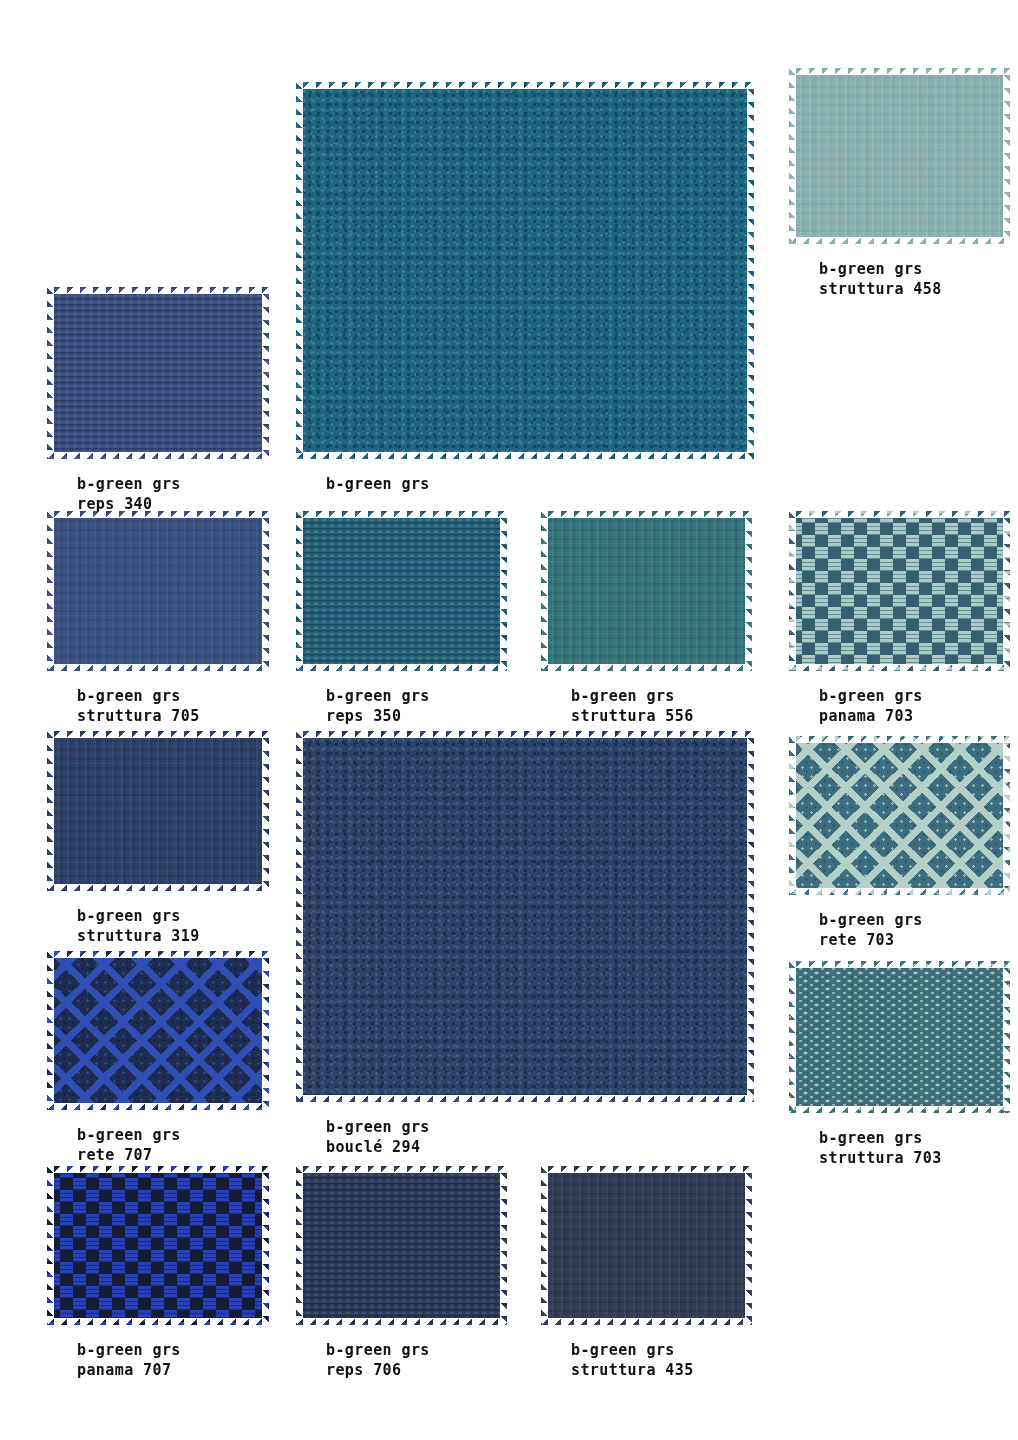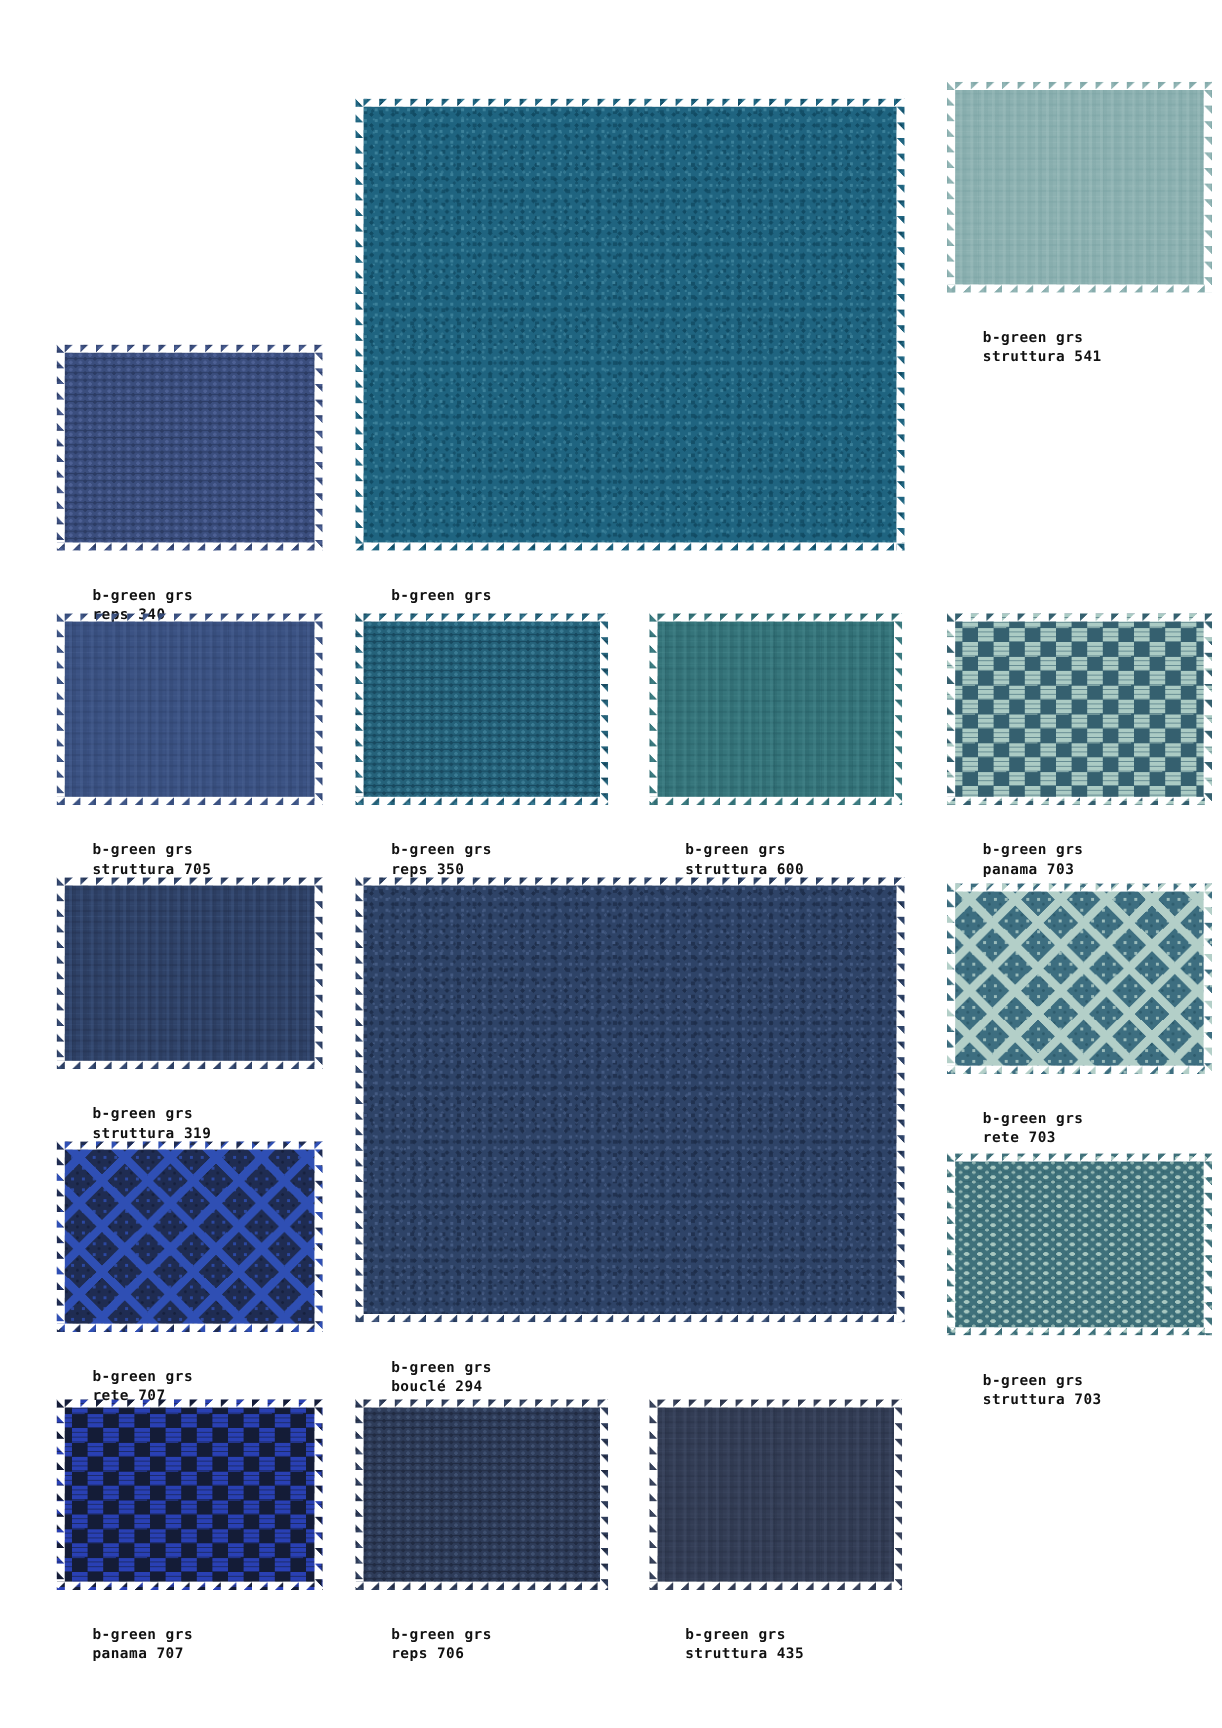--- a/index.html
+++ b/index.html
@@ -45,23 +45,23 @@
       calc(100% - 14px) calc(100% - 14px),
       13px 7px, 13px 7px, 7px 13px, 7px 13px;
     mask-position:
       7px 7px,
       7px 0, 7px 100%, 0 7px, 100% 7px;
     mask-repeat:
       no-repeat, repeat-x, repeat-x, repeat-y, repeat-y;
   }
 
   .label {
-    margin-top:30px;
+    margin-top:16px;
     padding-left:30px;
-    font-size:12px;
+    font-size:15px;
     line-height:1.33;
     letter-spacing:0.4px;
     color:#111111;
     font-weight:700;
     white-space:pre;
   }
   .label .l2 { display:block; }
 </style>
 </head>
 <body>
@@ -70,33 +70,33 @@
     <div class="swatch-card" style="left: 47px; top: 287px; width: 222px;">
       <div class="fabric" style="height: 172px; background-image: radial-gradient(3.1px 2.2px, rgb(77, 96, 148) 0px, rgb(77, 96, 148) 55%, transparent 58%), radial-gradient(3.1px 2.2px, rgb(44, 60, 100) 0px, rgb(44, 60, 100) 55%, transparent 58%), repeating-linear-gradient(0deg, rgb(44, 60, 100) 0px, rgb(44, 60, 100) 1px, transparent 1px, transparent 6px), linear-gradient(rgb(59, 78, 126), rgb(59, 78, 126)); background-size: 8px 6px, 8px 6px, 100% 6px, 100% 100%; background-position: 0px 0px, 4px 3px, 0px 0px, 0px 0px;"></div>
       <div class="label"><span>b-green grs</span><span class="l2">reps 340</span></div>
     </div>
     <div class="swatch-card" style="left: 296px; top: 82px; width: 458px;">
       <div class="fabric" style="height: 377px; background-image: radial-gradient(2.6px, rgb(17, 75, 99) 0px, rgb(17, 75, 99) 62%, transparent 66%), radial-gradient(2.2px, rgb(59, 128, 153) 0px, rgb(59, 128, 153) 62%, transparent 66%), radial-gradient(3px, rgba(17, 75, 99, 0.8) 0px, rgba(17, 75, 99, 0.8) 58%, transparent 62%), radial-gradient(1.8px, rgba(59, 128, 153, 0.867) 0px, rgba(59, 128, 153, 0.867) 62%, transparent 66%), radial-gradient(2.4px, rgba(17, 75, 99, 0.667) 0px, rgba(17, 75, 99, 0.667) 58%, transparent 62%), radial-gradient(2px, rgba(59, 128, 153, 0.667) 0px, rgba(59, 128, 153, 0.667) 62%, transparent 66%), linear-gradient(rgb(31, 100, 128), rgb(31, 100, 128)); background-size: 9px 9px, 9px 9px, 13px 11px, 13px 11px, 17px 15px, 17px 15px, 100% 100%; background-position: 0px 0px, 4px 5px, 2px 6px, 9px 1px, 6px 3px, 13px 9px, 0px 0px;"></div>
       <div class="label"><span>b-green grs</span></div>
     </div>
     <div class="swatch-card" style="left: 789px; top: 68px; width: 221px;">
       <div class="fabric" style="height: 176px; background-image: repeating-linear-gradient(90deg, rgba(163, 194, 193, 0) 0px, rgba(163, 194, 193, 0) 2px, rgba(163, 194, 193, 0.333) 2px, rgba(163, 194, 193, 0.333) 4px, rgba(121, 162, 163, 0.267) 4px, rgba(121, 162, 163, 0.267) 7px, transparent 7px, transparent 9px), repeating-linear-gradient(0deg, rgba(121, 162, 163, 0.4) 0px, rgba(121, 162, 163, 0.4) 2px, transparent 2px, transparent 5px, rgba(163, 194, 193, 0.267) 5px, rgba(163, 194, 193, 0.267) 6px, transparent 6px, transparent 9px), repeating-linear-gradient(90deg, rgba(121, 162, 163, 0.333) 0px, rgba(121, 162, 163, 0.333) 1px, transparent 1px, transparent 13px), repeating-linear-gradient(0deg, rgba(163, 194, 193, 0.2) 0px, rgba(163, 194, 193, 0.2) 1px, transparent 1px, transparent 11px), linear-gradient(rgb(140, 177, 177), rgb(140, 177, 177)); background-size: 9px 9px, 9px 9px, 13px 100%, 100% 11px, 100% 100%; background-position: 0px 0px, 3px 2px, 0px 0px, 0px 0px, 0px 0px;"></div>
-      <div class="label"><span>b-green grs</span><span class="l2">struttura 541</span></div>
+      <div class="label"><span>b-green grs</span><span class="l2">struttura 458</span></div>
     </div>
     <div class="swatch-card" style="left: 47px; top: 511px; width: 222px;">
       <div class="fabric" style="height: 160px; background-image: repeating-linear-gradient(90deg, rgba(77, 101, 150, 0) 0px, rgba(77, 101, 150, 0) 2px, rgba(77, 101, 150, 0.333) 2px, rgba(77, 101, 150, 0.333) 4px, rgba(45, 64, 105, 0.267) 4px, rgba(45, 64, 105, 0.267) 7px, transparent 7px, transparent 9px), repeating-linear-gradient(0deg, rgba(45, 64, 105, 0.4) 0px, rgba(45, 64, 105, 0.4) 2px, transparent 2px, transparent 5px, rgba(77, 101, 150, 0.267) 5px, rgba(77, 101, 150, 0.267) 6px, transparent 6px, transparent 9px), repeating-linear-gradient(90deg, rgba(45, 64, 105, 0.333) 0px, rgba(45, 64, 105, 0.333) 1px, transparent 1px, transparent 13px), repeating-linear-gradient(0deg, rgba(77, 101, 150, 0.2) 0px, rgba(77, 101, 150, 0.2) 1px, transparent 1px, transparent 11px), linear-gradient(rgb(59, 82, 131), rgb(59, 82, 131)); background-size: 9px 9px, 9px 9px, 13px 100%, 100% 11px, 100% 100%; background-position: 0px 0px, 3px 2px, 0px 0px, 0px 0px, 0px 0px;"></div>
       <div class="label"><span>b-green grs</span><span class="l2">struttura 705</span></div>
     </div>
     <div class="swatch-card" style="left: 296px; top: 511px; width: 211px;">
       <div class="fabric" style="height: 160px; background-image: radial-gradient(3.1px 2.2px, rgb(58, 123, 147) 0px, rgb(58, 123, 147) 55%, transparent 58%), radial-gradient(3.1px 2.2px, rgb(24, 73, 95) 0px, rgb(24, 73, 95) 55%, transparent 58%), repeating-linear-gradient(0deg, rgb(24, 73, 95) 0px, rgb(24, 73, 95) 1px, transparent 1px, transparent 6px), linear-gradient(rgb(37, 98, 122), rgb(37, 98, 122)); background-size: 8px 6px, 8px 6px, 100% 6px, 100% 100%; background-position: 0px 0px, 4px 3px, 0px 0px, 0px 0px;"></div>
       <div class="label"><span>b-green grs</span><span class="l2">reps 350</span></div>
     </div>
     <div class="swatch-card" style="left: 541px; top: 511px; width: 211px;">
       <div class="fabric" style="height: 160px; background-image: repeating-linear-gradient(90deg, rgba(75, 140, 145, 0) 0px, rgba(75, 140, 145, 0) 2px, rgba(75, 140, 145, 0.333) 2px, rgba(75, 140, 145, 0.333) 4px, rgba(37, 92, 99, 0.267) 4px, rgba(37, 92, 99, 0.267) 7px, transparent 7px, transparent 9px), repeating-linear-gradient(0deg, rgba(37, 92, 99, 0.4) 0px, rgba(37, 92, 99, 0.4) 2px, transparent 2px, transparent 5px, rgba(75, 140, 145, 0.267) 5px, rgba(75, 140, 145, 0.267) 6px, transparent 6px, transparent 9px), repeating-linear-gradient(90deg, rgba(37, 92, 99, 0.333) 0px, rgba(37, 92, 99, 0.333) 1px, transparent 1px, transparent 13px), repeating-linear-gradient(0deg, rgba(75, 140, 145, 0.2) 0px, rgba(75, 140, 145, 0.2) 1px, transparent 1px, transparent 11px), linear-gradient(rgb(53, 116, 122), rgb(53, 116, 122)); background-size: 9px 9px, 9px 9px, 13px 100%, 100% 11px, 100% 100%; background-position: 0px 0px, 3px 2px, 0px 0px, 0px 0px, 0px 0px;"></div>
-      <div class="label"><span>b-green grs</span><span class="l2">struttura 600</span></div>
+      <div class="label"><span>b-green grs</span><span class="l2">struttura 556</span></div>
     </div>
     <div class="swatch-card" style="left: 789px; top: 511px; width: 221px;">
       <div class="fabric" style="height: 160px; background-image: repeating-linear-gradient(0deg, rgba(53, 96, 111, 0.6) 0px, rgba(53, 96, 111, 0.6) 1px, transparent 1px, transparent 4px), conic-gradient(rgb(171, 203, 196) 0deg, rgb(171, 203, 196) 25%, rgb(53, 96, 111) 0deg, rgb(53, 96, 111) 50%, rgb(171, 203, 196) 0deg, rgb(171, 203, 196) 75%, rgb(53, 96, 111) 0deg), linear-gradient(rgb(70, 112, 127), rgb(70, 112, 127)); background-size: 100% 4px, 26px 24px, 100% 100%; background-position: 0px 0px, 0px 0px, 0px 0px;"></div>
       <div class="label"><span>b-green grs</span><span class="l2">panama 703</span></div>
     </div>
     <div class="swatch-card" style="left: 47px; top: 731px; width: 222px;">
       <div class="fabric" style="height: 160px; background-image: repeating-linear-gradient(90deg, rgba(66, 90, 134, 0) 0px, rgba(66, 90, 134, 0) 2px, rgba(66, 90, 134, 0.333) 2px, rgba(66, 90, 134, 0.333) 4px, rgba(34, 47, 77, 0.267) 4px, rgba(34, 47, 77, 0.267) 7px, transparent 7px, transparent 9px), repeating-linear-gradient(0deg, rgba(34, 47, 77, 0.4) 0px, rgba(34, 47, 77, 0.4) 2px, transparent 2px, transparent 5px, rgba(66, 90, 134, 0.267) 5px, rgba(66, 90, 134, 0.267) 6px, transparent 6px, transparent 9px), repeating-linear-gradient(90deg, rgba(34, 47, 77, 0.333) 0px, rgba(34, 47, 77, 0.333) 1px, transparent 1px, transparent 13px), repeating-linear-gradient(0deg, rgba(66, 90, 134, 0.2) 0px, rgba(66, 90, 134, 0.2) 1px, transparent 1px, transparent 11px), linear-gradient(rgb(47, 66, 104), rgb(47, 66, 104)); background-size: 9px 9px, 9px 9px, 13px 100%, 100% 11px, 100% 100%; background-position: 0px 0px, 3px 2px, 0px 0px, 0px 0px, 0px 0px;"></div>
       <div class="label"><span>b-green grs</span><span class="l2">struttura 319</span></div>
     </div>
     <div class="swatch-card" style="left: 296px; top: 731px; width: 458px;">

